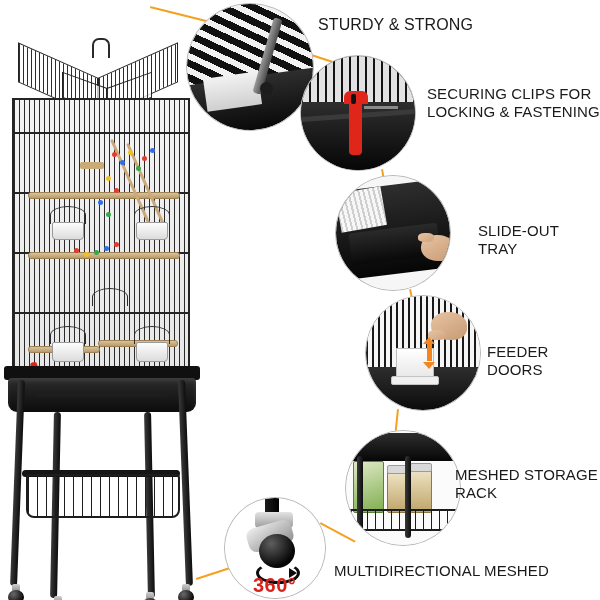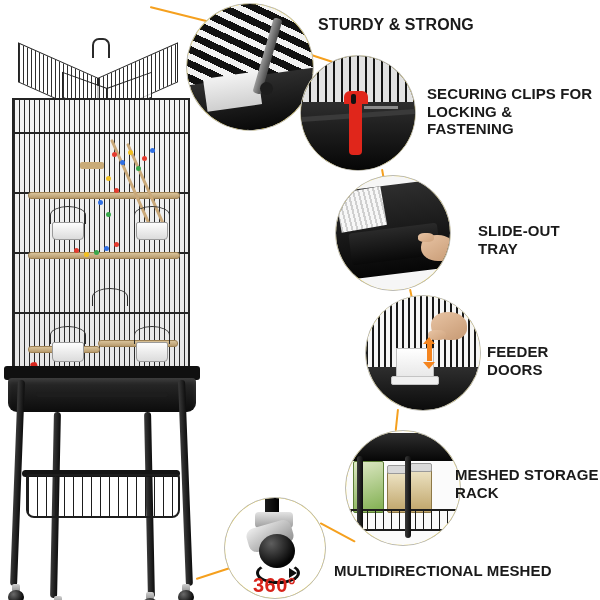--- a/index.html
+++ b/index.html
@@ -1,26 +1,26 @@
 <!DOCTYPE html>
 <html><head>
 <meta charset="utf-8">
 <style>
   html,body{margin:0;padding:0;background:#ffffff;}
   body{width:600px;height:600px;overflow:hidden;
        font-family:"Liberation Sans","DejaVu Sans",sans-serif;}
   #stage{position:relative;width:600px;height:600px;background:#fff;}
 
   
-  .label{position:absolute;color:#1a1a1a;font-weight:700;
+  .label{position:absolute;color:#1a1a1a;font-weight:400;
          letter-spacing:.1px;line-height:1.18;white-space:pre-line;}
 
   
   .circ{position:absolute;border-radius:50%;overflow:hidden;
-        border:1px solid #b9b9b9;background:#fde047;}
+        border:1px solid #b9b9b9;background:#e5e5e5;}
   .circ .inner{position:absolute;inset:0;border-radius:50%;overflow:hidden;}
 
   
   .link{position:absolute;background:#F5A01E;transform-origin:0 50%;height:2px;border-radius:2px;}
 
   
   #product{position:absolute;left:0px;top:36px;width:205px;height:560px;}
 
   .cageBody{position:absolute;left:12px;top:62px;width:178px;height:270px;
             background:linear-gradient(180deg,#f4f4f4,#e7e7e7);

